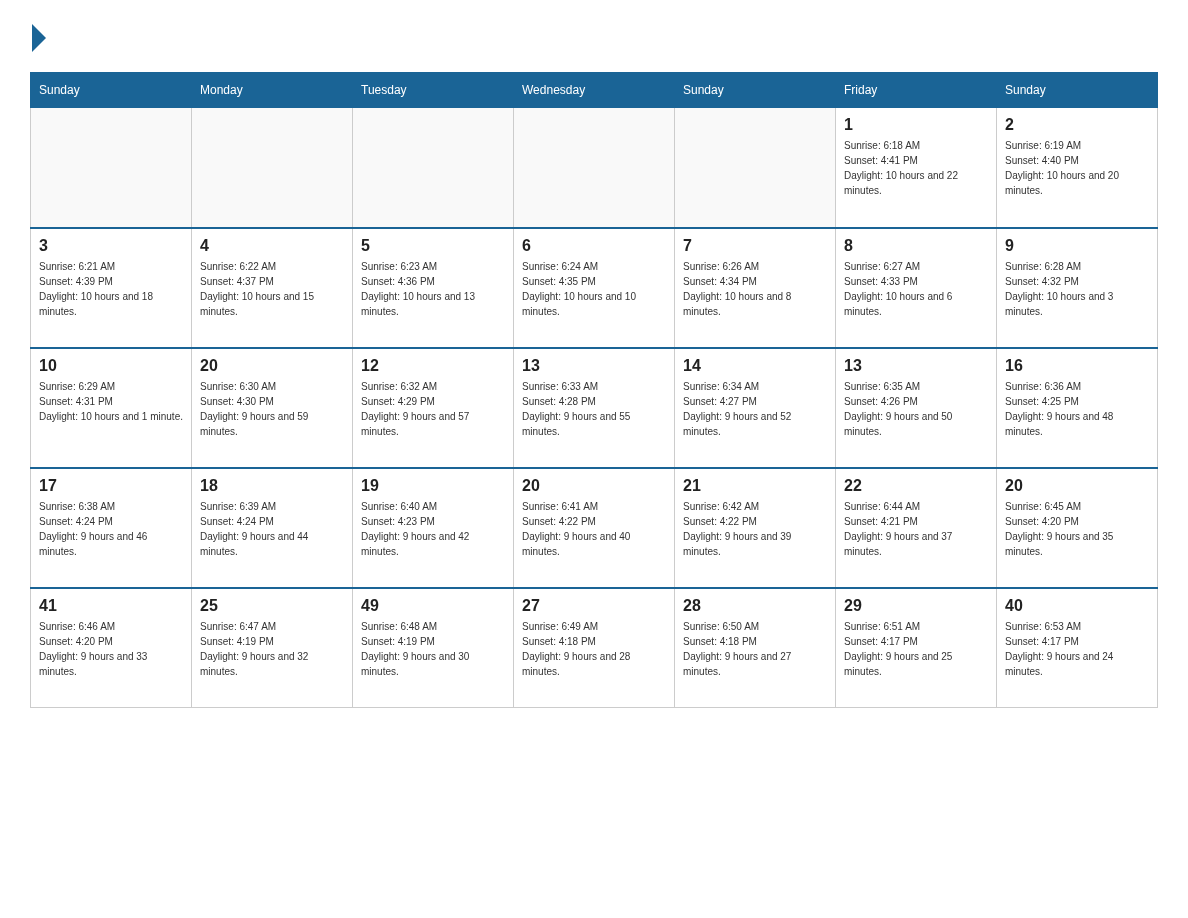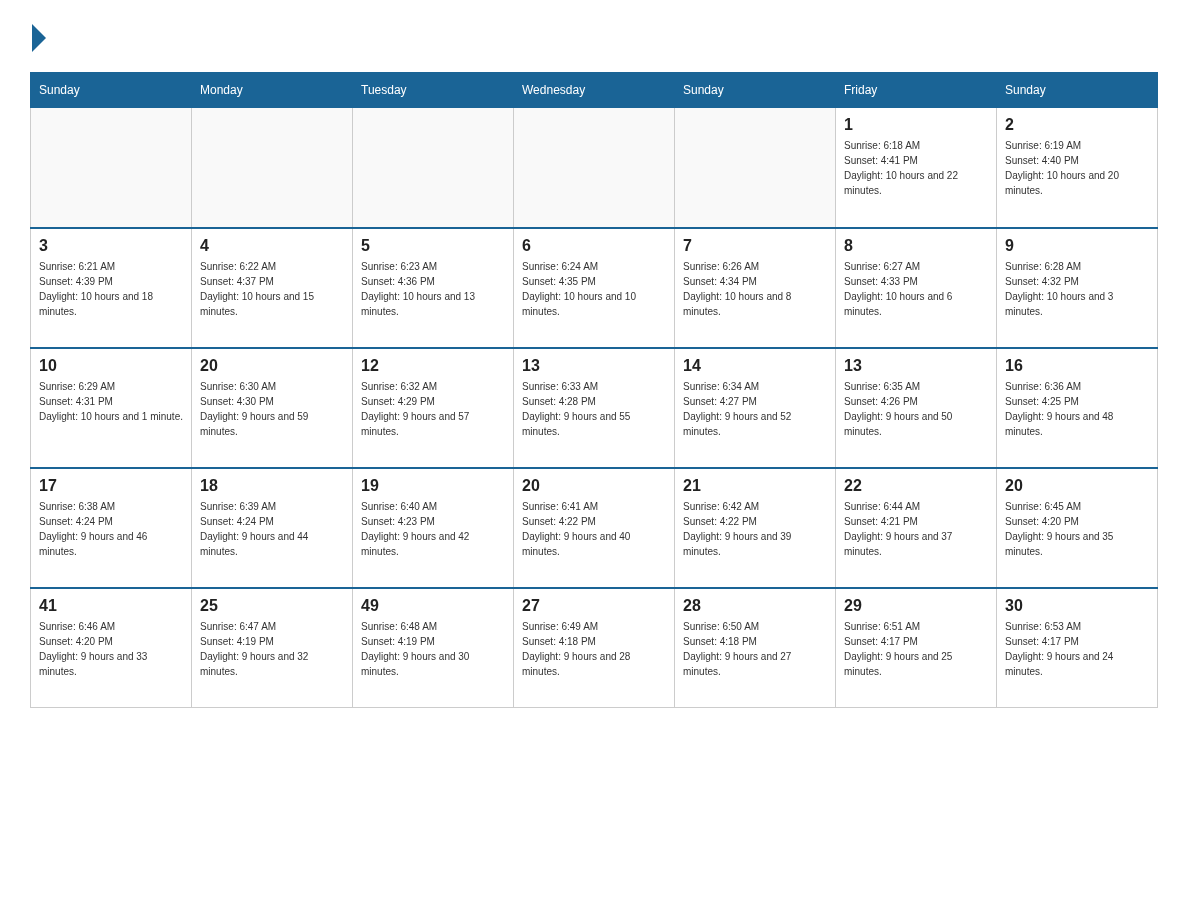--- a/index.html
+++ b/index.html
@@ -254,18 +254,18 @@
         </td>
         <td>
           <div class="day-number">28</div>
           <div class="day-info">Sunrise: 6:50 AM<br>Sunset: 4:18 PM<br>Daylight: 9 hours and 27 minutes.</div>
         </td>
         <td>
           <div class="day-number">29</div>
           <div class="day-info">Sunrise: 6:51 AM<br>Sunset: 4:17 PM<br>Daylight: 9 hours and 25 minutes.</div>
         </td>
         <td>
-          <div class="day-number">30</div>
+          <div class="day-number">40</div>
           <div class="day-info">Sunrise: 6:53 AM<br>Sunset: 4:17 PM<br>Daylight: 9 hours and 24 minutes.</div>
         </td>
       </tr>
     </tbody>
 </table>
 
 </body></html>

